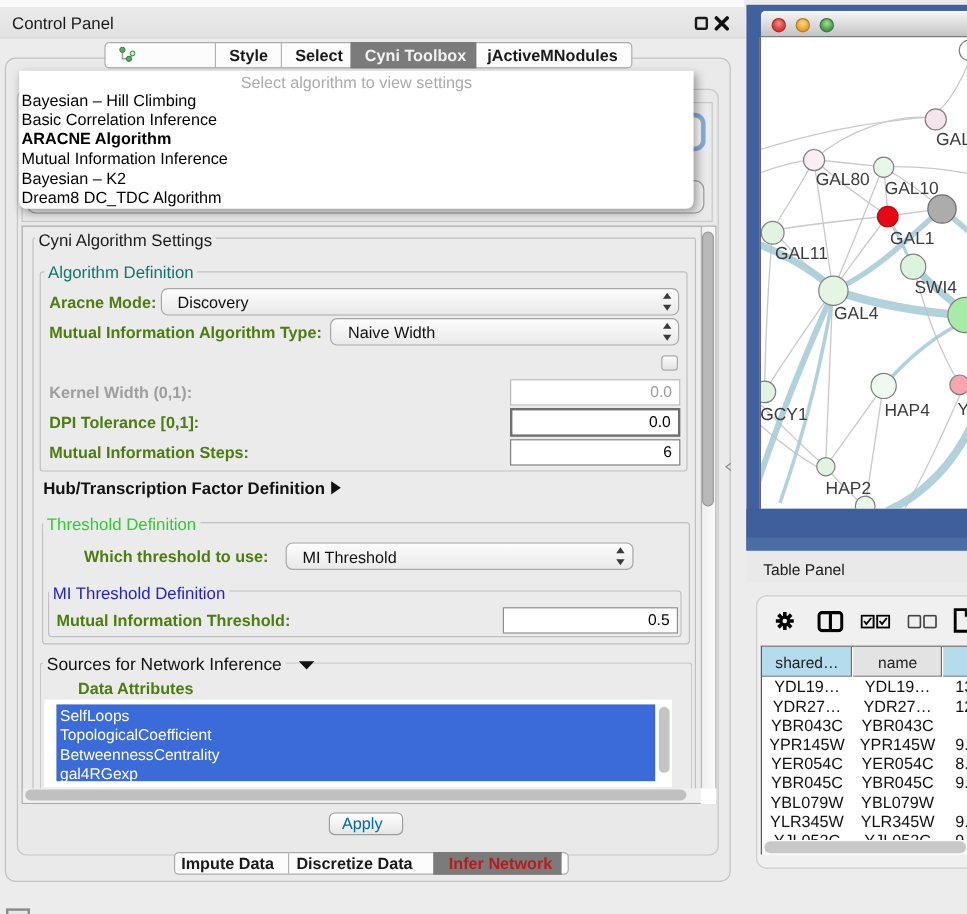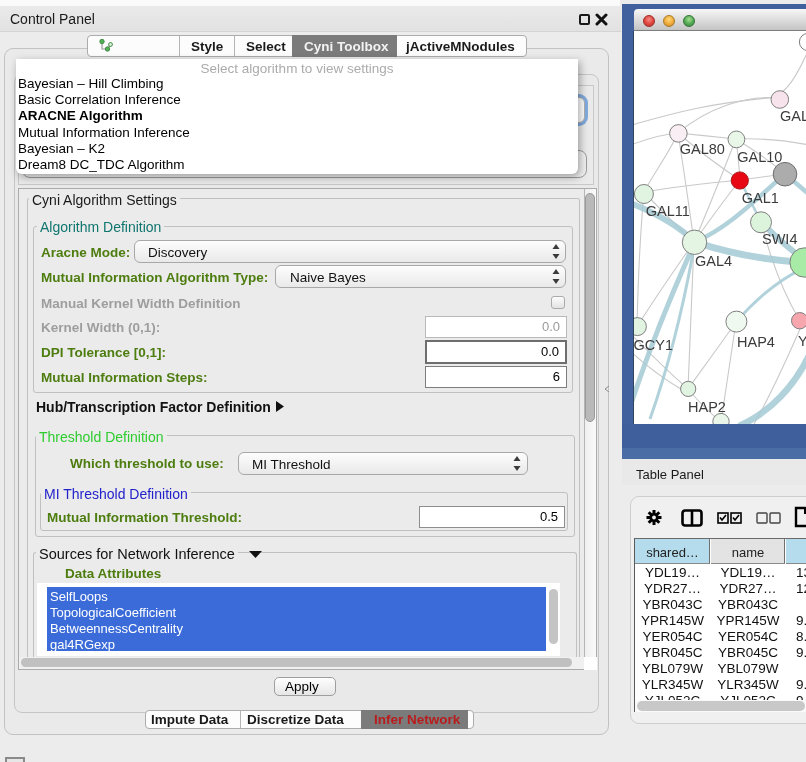--- a/index.html
+++ b/index.html
@@ -63,27 +63,26 @@
 
 <div class="a lbl" style="left:41px;top:245px;">Aracne Mode:</div>
 <div class="combo" style="left:134px;top:240px;width:432px;height:23px;"></div>
 <div class="combotext" style="left:148px;top:245px;">Discovery</div>
 <svg class="a" style="left:551px;top:243px;" width="10" height="17" viewBox="0 0 10 17">
       <path d="M5 1 L8.5 6 L1.5 6 Z" fill="#3A3A3A"></path>
       <path d="M5 16 L8.5 11 L1.5 11 Z" fill="#3A3A3A"></path>
     </svg>
 <div class="a lbl" style="left:41px;top:270px;">Mutual Information Algorithm Type:</div>
 <div class="combo" style="left:275px;top:265px;width:291px;height:23px;"></div>
-<div class="combotext" style="left:290px;top:270px;">Naive Bayes</div>
+<div class="combotext" style="left:290px;top:270px;">Naive Width</div>
 <svg class="a" style="left:551px;top:268px;" width="10" height="17" viewBox="0 0 10 17">
       <path d="M5 1 L8.5 6 L1.5 6 Z" fill="#3A3A3A"></path>
       <path d="M5 16 L8.5 11 L1.5 11 Z" fill="#3A3A3A"></path>
     </svg>
 
-<div class="a lbl dis" style="left:41px;top:296px;">Manual Kernel Width Definition</div>
 <div class="a" style="left:551px;top:296px;width:14px;height:13px;border:1px solid #ABABAB;border-radius:3px;background:linear-gradient(#FCFCFC,#E2E2E2);"></div>
 
 <div class="a lbl dis" style="left:41px;top:320px;">Kernel Width (0,1):</div>
 <div class="tfield" style="left:425px;top:316px;width:142px;height:22px;border:1px solid #B9B9B9;color:#9B9B9B;line-height:20px;">0.0</div>
 
 <div class="a lbl" style="left:41px;top:345px;">DPI Tolerance [0,1]:</div>
 <div class="tfield" style="left:425px;top:340px;width:142px;height:24px;border:2px solid #6E6E6E;color:#000;line-height:20px;">0.0</div>
 
 <div class="a lbl" style="left:41px;top:370px;">Mutual Information Steps:</div>
 <div class="tfield" style="left:425px;top:366px;width:142px;height:22px;border:1px solid #7E7E7E;color:#000;line-height:20px;">6</div>
@@ -120,21 +119,21 @@
 <div class="a" style="left:50px;top:589px;font-size:13px;color:#fff;line-height:15.9px;">SelfLoops<br>TopologicalCoefficient<br>BetweennessCentrality<br>gal4RGexp</div>
 <div class="a" style="left:549px;top:589px;width:9px;height:55px;background:#C4C4C4;border-radius:5px;"></div>
 
 <div class="a" style="left:584px;top:189px;width:12px;height:468px;background:linear-gradient(90deg,#EFEFEF,#FAFAFA);border-left:1px solid #B5B5B5;"></div>
 <div class="a" style="left:585px;top:193px;width:10px;height:229px;background:#B9B9B9;border:1px solid #9A9A9A;border-radius:5px;"></div>
 <div class="a" style="left:19px;top:657px;width:565px;height:12px;background:#F0F0F0;"></div>
 <div class="a" style="left:21px;top:658px;width:551px;height:9px;background:#C0C0C0;border-radius:5px;"></div>
 <div class="a" style="left:584px;top:657px;width:13px;height:13px;background:#fff;"></div>
 
 <div class="a" style="left:274px;top:677px;width:62px;height:19px;border:1px solid #9E9E9E;border-radius:5px;background:linear-gradient(#FEFEFE,#E6E6E6);"></div>
-<div class="a" style="left:285px;top:679px;font-size:13.5px;color:#000000;">Apply</div>
+<div class="a" style="left:285px;top:679px;font-size:13.5px;color:#0369a1;">Apply</div>
 
 <div class="seg" style="left:145px;top:710px;width:329px;height:19px;"></div>
 <div class="a" style="left:361px;top:710px;width:107px;height:19px;background:#7B7B7B;"></div>
 <div class="segtext" style="left:151px;top:712px;">Impute Data</div>
 <div class="sep" style="left:240px;top:711px;height:17px;"></div>
 <div class="segtext" style="left:247px;top:712px;">Discretize Data</div>
 <div class="segtext" style="left:374px;top:712px;color:#b91c1c;">Infer Network</div>
 
 <div class="a" style="left:5px;top:757px;width:20px;height:10px;border:2px solid #8A8A8A;background:#E6E6E6;"></div>
 

